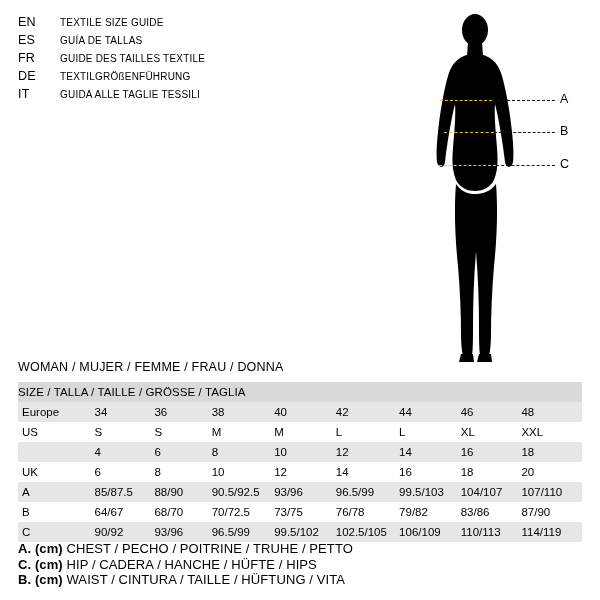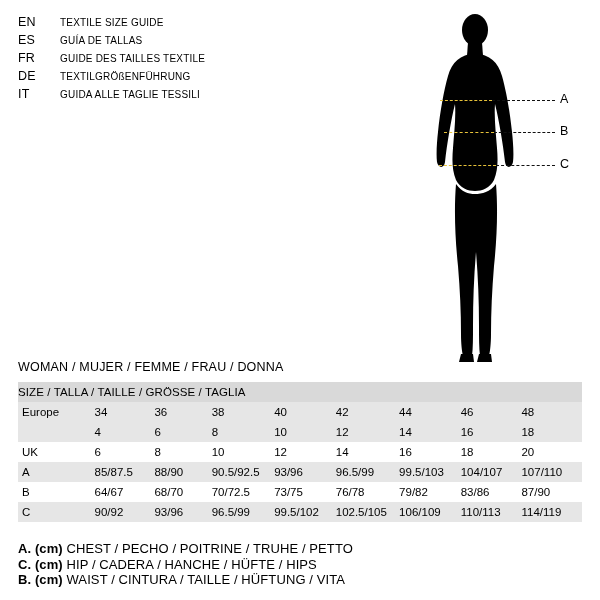--- a/index.html
+++ b/index.html
@@ -231,20 +231,31 @@
         <td class="label">Europe</td>
         <td class="val">34</td>
         <td class="val">36</td>
         <td class="val">38</td>
         <td class="val">40</td>
         <td class="val">42</td>
         <td class="val">44</td>
         <td class="val">46</td>
         <td class="val">48</td>
       </tr>
+      <tr class="plain">
+        <td class="label">US</td>
+        <td class="val">S</td>
+        <td class="val">S</td>
+        <td class="val">M</td>
+        <td class="val">M</td>
+        <td class="val">L</td>
+        <td class="val">L</td>
+        <td class="val">XL</td>
+        <td class="val">XXL</td>
+      </tr>
       <tr class="shade">
         <td class="label"></td>
         <td class="val">4</td>
         <td class="val">6</td>
         <td class="val">8</td>
         <td class="val">10</td>
         <td class="val">12</td>
         <td class="val">14</td>
         <td class="val">16</td>
         <td class="val">18</td>

